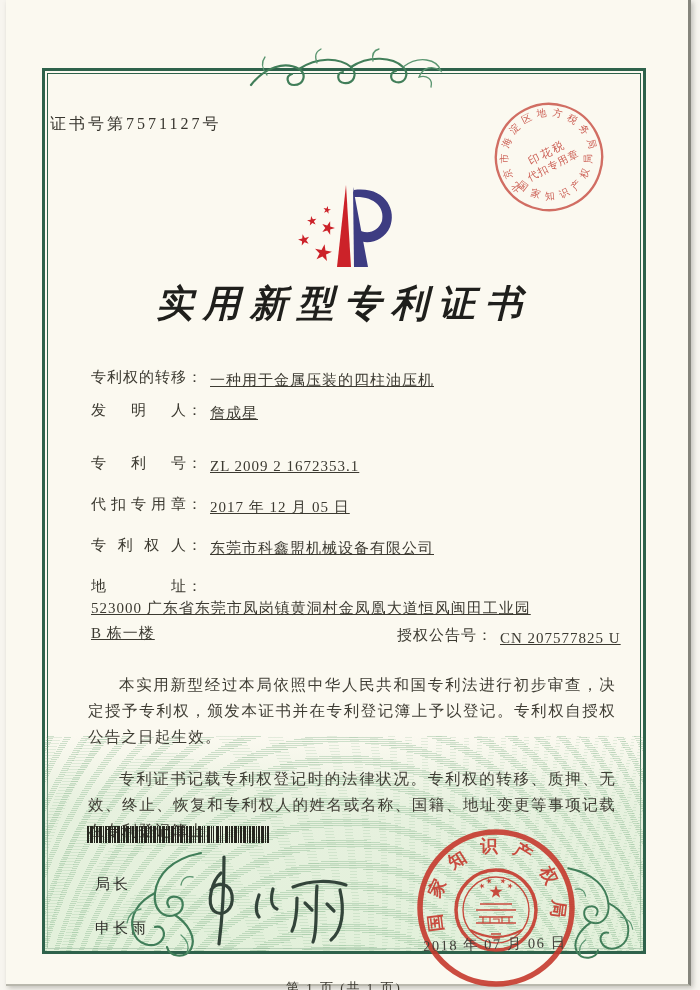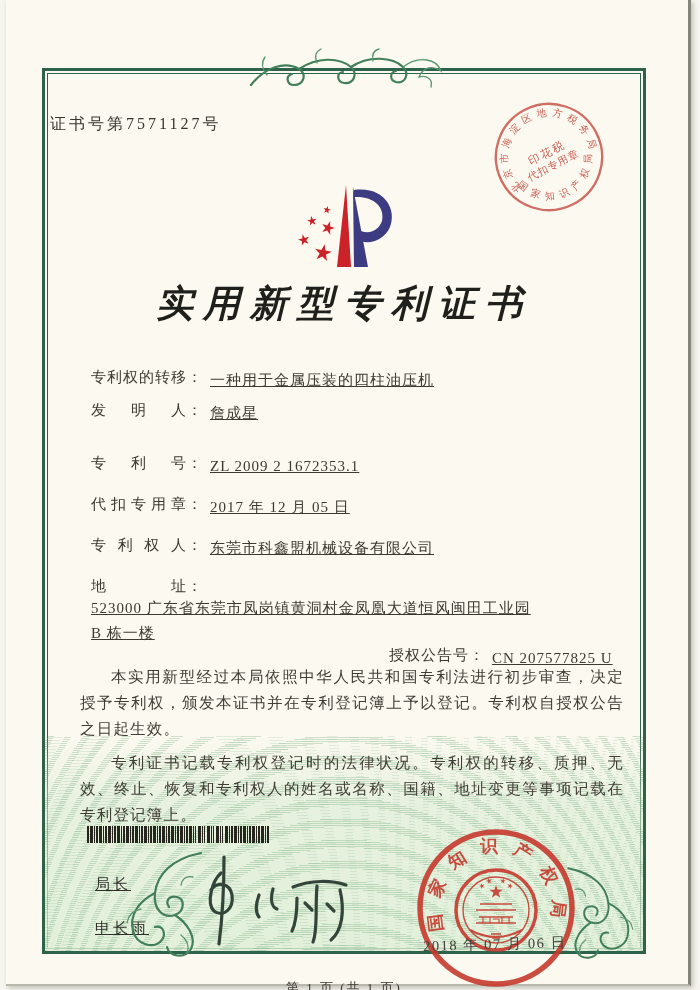--- a/index.html
+++ b/index.html
@@ -24,31 +24,31 @@
   
   .tax-stamp{position:absolute;left:484px;top:98px;transform:rotate(-27deg);opacity:.88;}
   .tax-stamp text{fill:#c5493e;font-family:"Liberation Serif",serif;}
   
   .fields{position:absolute;left:46px;top:297px;width:560px;font-size:15px;color:#3c3a31;}
   .frow{position:absolute;left:0;}
   .flabel{display:inline-block;width:96px;text-align:justify;text-align-last:justify;vertical-align:top;letter-spacing:1px;}
   .fcolon{display:inline-block;vertical-align:top;margin-right:8px;}
   .fvalue{display:inline-block;vertical-align:top;letter-spacing:1px;line-height:25px;text-decoration:underline;}
   .fvalue.addr{width:448px;}
-  .grant-no{position:absolute;left:298px;top:0;white-space:nowrap;margin-top:20px;}
+  .grant-no{position:absolute;left:306px;top:0;white-space:nowrap;}
   .grant-no .flabel{width:auto;text-align-last:auto;}
   
   .body-text{position:absolute;left:27px;top:585px;width:560px;font-size:15.5px;line-height:26px;
              color:#3f3d34;text-align:justify;letter-spacing:1.2px;}
-  .body-text p{margin:8px;text-indent:2em;}
+  .body-text p{margin:16px;text-indent:2em;}
   
   .barcode{position:absolute;left:42px;top:755px;width:182px;height:17px;
      background:repeating-linear-gradient(90deg,#26261f 0 1.5px,rgba(0,0,0,0) 1.5px 3px,#26261f 3px 6px,rgba(0,0,0,0) 6px 7px,#26261f 7px 7.8px,rgba(0,0,0,0) 7.8px 9px);}
   .director-label,.director-name{position:absolute;left:50px;font-family:"Liberation Sans","DejaVu Sans",sans-serif;
-     font-size:15px;letter-spacing:3px;color:#2e2e29;text-decoration:underline;}
+     font-size:15px;letter-spacing:3px;color:#2e2e29;}
   .director-label{top:804px;}
   .director-name{top:836px;margin-top:12px;}
   .signature{position:absolute;left:148px;top:780px;}
   
   .big-seal{position:absolute;left:362px;top:748px;opacity:.9;}
   .big-seal text{fill:#c63a2e;font-weight:700;font-family:"Liberation Serif",serif;}
   .big-seal .ring,.big-seal .emblem{stroke:#c63a2e;fill:none;}
   .seal-date{position:absolute;left:378px;top:864px;font-size:14.5px;letter-spacing:1.5px;color:#42403a;
      transform:rotate(-1.5deg);white-space:nowrap;}
   .footer{position:absolute;left:0;top:908px;width:598px;text-align:center;font-size:13px;letter-spacing:2px;color:#3c3a31;}

